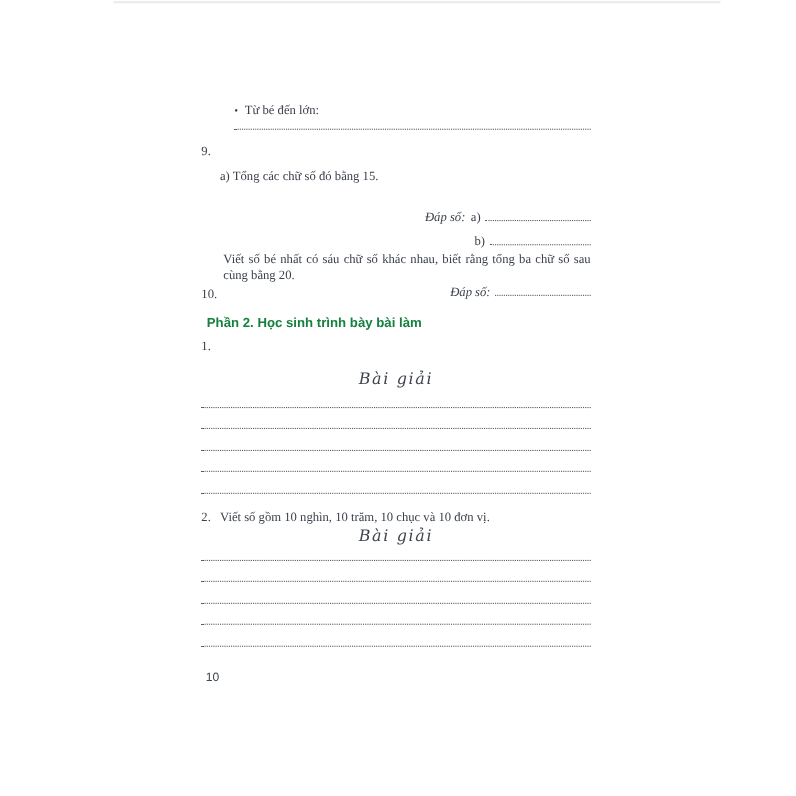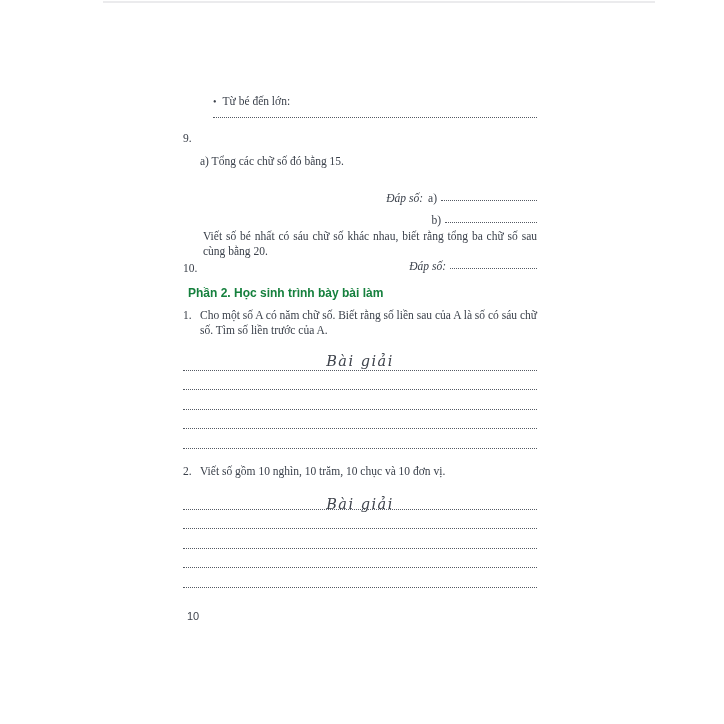--- a/index.html
+++ b/index.html
@@ -45,21 +45,20 @@
     left: 5px;
   }
 
   .solution-heading {
     text-align: center;
     font-style: italic;
     font-family: "DejaVu Serif", serif;
     font-size: 14.5px;
     letter-spacing: 1.5px;
     color: #3e434c;
-    margin-top: 16px;
   }
 
   .wlines {}
   .wline { height: 19.5px; border-bottom: 1.3px dotted #555a63; }
 
   .page-number {
     position: absolute; left: 187px; top: 610px;
     font-family: "Liberation Sans", sans-serif;
     font-size: 11px; color: #3f444d;
   }
@@ -100,21 +99,20 @@
     </div>
     <div class="abs ans-row" style="top:171px;">
       <span class="ans-label">Đáp số:</span>
       <span class="leader" style="width:87px;"></span>
     </div>
 
     <div class="abs part-heading" style="top:198px;">Phần 2. Học sinh trình bày bài làm</div>
 
     <div class="abs q" style="top:220px;">
       <span class="qnum">1.</span>
-      <span>Cho một số A có năm chữ số. Biết rằng số liền sau của A là số có sáu chữ số. Tìm số liền trước của A.</span>
     </div>
     <div class="abs solution-heading" style="top:250px;">Bài giải</div>
     <div class="abs wlines" style="top:263px;">
         <div class="wline"></div>
         <div class="wline"></div>
         <div class="wline"></div>
         <div class="wline"></div>
         <div class="wline"></div>
       </div>
 

